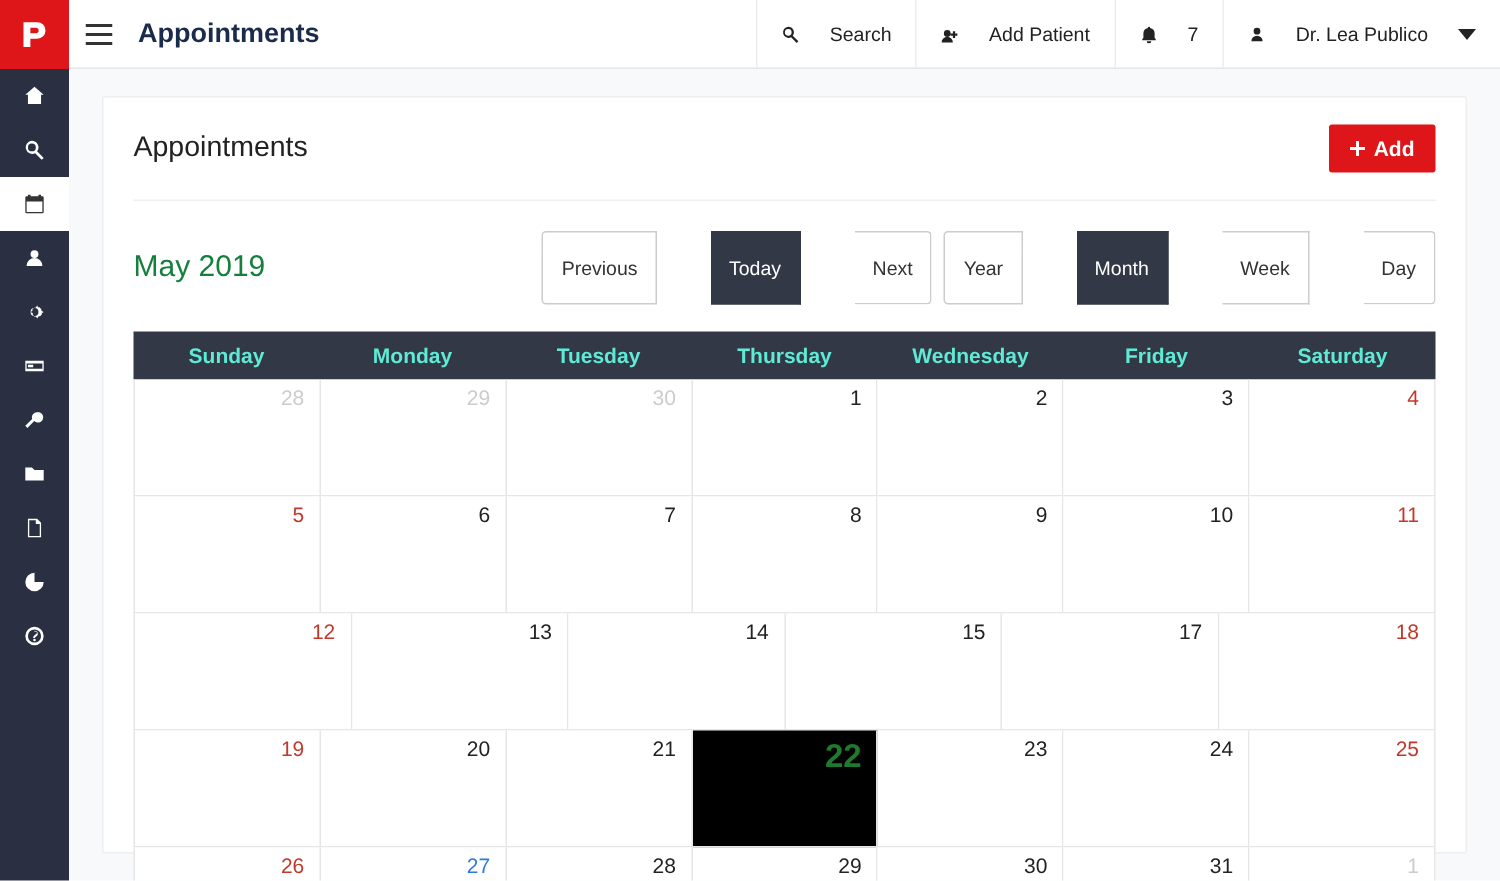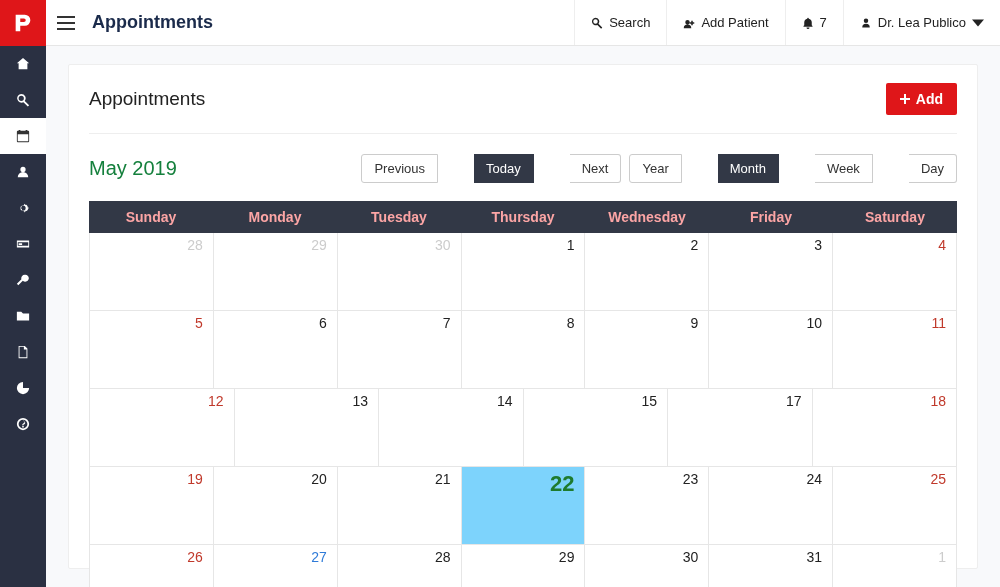--- a/index.html
+++ b/index.html
@@ -13,55 +13,55 @@
 .sidebar-item { width: 46px; height: 36px; display: flex; align-items: center; justify-content: center; color: #fff; cursor: pointer; }
 .sidebar-item.active { background: #fff; color: #333; }
 .sidebar-item svg { width: 14px; height: 14px; fill: currentColor; }
 
 
 .topbar { position: absolute; left: 46px; top: 0; right: 0; height: 46px; background: #fff; border-bottom: 1px solid #e6e6e6; display: flex; align-items: center; }
 .menu-toggle { width: 40px; display: flex; align-items: center; justify-content: center; cursor: pointer; color: #333; }
 .menu-toggle svg { width: 18px; height: 14px; fill: currentColor; }
 .topbar-title { font-size: 18px; font-weight: 600; color: #1b2b4b; padding-left: 6px; }
 .topbar-actions { margin-left: auto; display: flex; height: 100%; }
-.topbar-action { padding: 0 16px; display: flex; align-items: center; gap: 6px; border-left: 1px solid #eee; font-size: 13px; color: #222; cursor: pointer; white-space: nowrap; }
+.topbar-action { padding: 0 16px; display: flex; align-items: center; gap: 20px; border-left: 1px solid #eee; font-size: 13px; color: #222; cursor: pointer; white-space: nowrap; }
 .topbar-action svg { width: 12px; height: 12px; fill: currentColor; }
 
 
 .main { position: absolute; left: 46px; top: 46px; right: 0; bottom: 0; background: #f8f9fb; padding: 18px 22px; overflow: hidden; }
 .card { background: #fff; border: 1px solid #eee; border-radius: 2px; padding: 18px 20px 10px; height: 100%; }
 .card-header { display: flex; justify-content: space-between; align-items: center; padding-bottom: 18px; border-bottom: 1px solid #eee; }
 .card-title { font-size: 19px; font-weight: 400; color: #222; }
 .btn-add { background: #df1619; color: #fff; border: none; padding: 8px 14px; font-size: 14px; font-weight: 600; border-radius: 2px; cursor: pointer; display: flex; align-items: center; gap: 6px; }
 .btn-add svg { width: 10px; height: 10px; fill: #fff; }
 
 .calendar-toolbar { display: flex; justify-content: space-between; align-items: center; padding: 20px 0 18px; }
 .calendar-title { font-size: 20px; font-weight: 400; color: #15803d; }
 .toolbar-buttons { display: flex; gap: 8px; }
 .btn-group { display: inline-flex; }
-.btn-group button { border: 1px solid #ccc; background: #fff; color: #333; padding: 6px 12px; font-size: 13px; cursor: pointer; }
+.btn-group button { border: 1px solid #ccc; background: #fff; color: #333; padding: 16px 12px; font-size: 13px; cursor: pointer; }
 .btn-group button + button { border-left: none; margin-left: 36px; }
 .btn-group button:first-child { border-radius: 3px 0 0 3px; }
 .btn-group button:last-child { border-radius: 0 3px 3px 0; }
 .btn-group button.active { background: #323846; color: #fff; border-color: #323846; }
 
 
 .calendar { width: 100%; }
-.cal-header { display: flex; background: #323846; color: #fca5a5; }
+.cal-header { display: flex; background: #323846; color: #5eead4; }
 .cal-header div { flex: 1; text-align: center; padding: 8px 0; font-size: 14px; font-weight: 600; }
 .cal-body { }
 .cal-row { display: flex; }
 .cal-cell { flex: 1; border: 1px solid #e6e6e6; border-top: none; border-left: none; height: 78px; position: relative; background: #fff; cursor: pointer; }
 .cal-cell:first-child { border-left: 1px solid #e6e6e6; }
 .cal-cell .num { position: absolute; top: 4px; right: 10px; font-size: 14px; color: #222; }
 .cal-cell.muted .num { color: #ccc; }
 .cal-cell.sun .num, .cal-cell.sat .num { color: #c0392b; }
 .cal-cell.special .num { color: #2f7bd8; }
 .cal-cell.muted.sat .num, .cal-cell.muted.sun .num { color: #ccc; }
-.cal-cell.today { background: #7dd3fc; }
+.cal-cell.today { background: #000000; }
 .cal-cell.today .num { color: #1e7b2e; font-size: 22px; font-weight: 600; }
 .cal-row.last .cal-cell { height: 60px; }
 </style>
 </head>
 <body>
 
 <div class="sidebar">
   <div class="sidebar-logo">
     <svg viewBox="0 0 24 24">
         <path fill="#fff" d="M4 3h10a6 6 0 0 1 0 12H9v6H4V3zm5 4v4h4a2 2 0 1 0 0-4H9z"></path>

